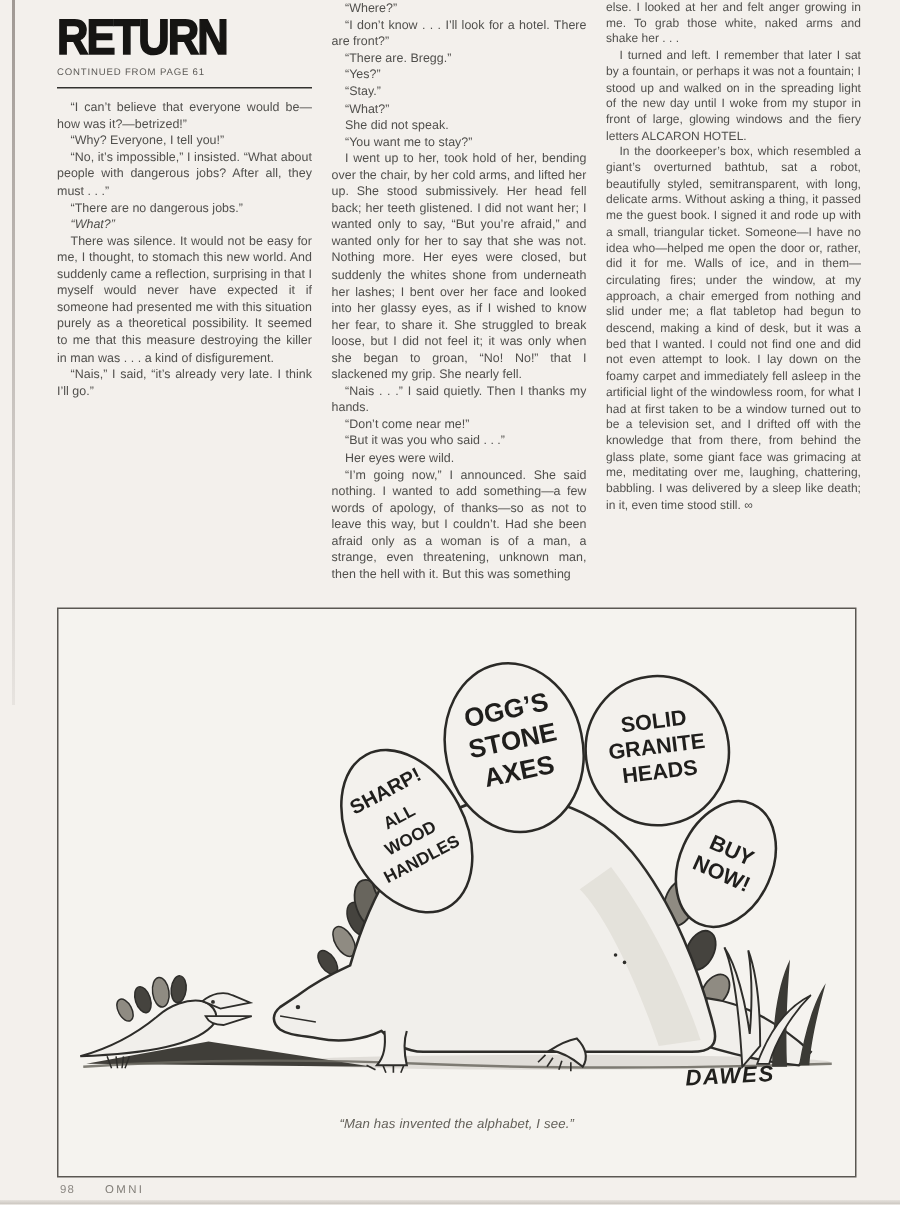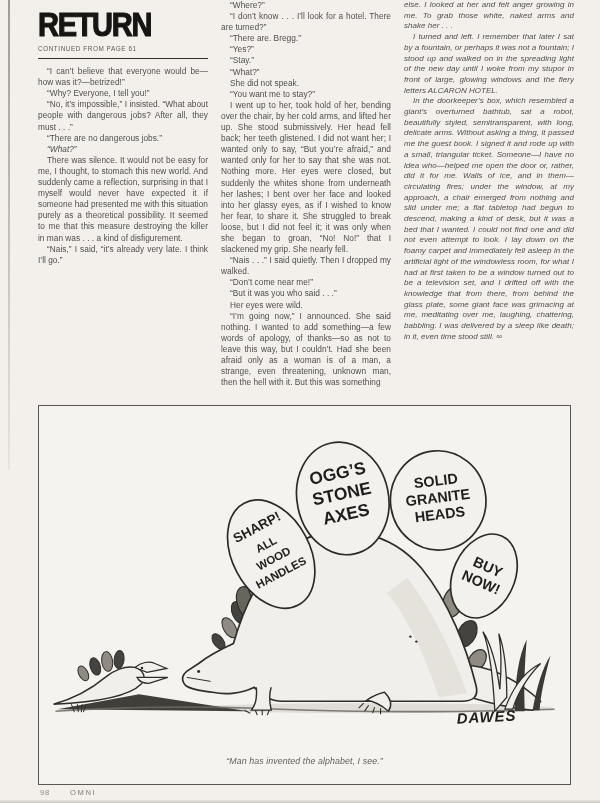--- a/index.html
+++ b/index.html
@@ -16,40 +16,40 @@
     background:linear-gradient(to bottom, rgba(92,82,76,.55), rgba(92,82,76,.08));
   }
   .page-bottom-edge{
     position:absolute;left:0;bottom:0;width:600px;height:3px;
     background:linear-gradient(to bottom,#e6e2dd,#c9c4be);
   }
   .content{position:absolute;left:38px;top:0;width:537px;}
   .cols{display:flex;gap:13px;align-items:flex-start;}
   .col{width:170px;height:394px;overflow:hidden;text-align:justify;
        font-size:8.3px;line-height:11.1px;color:#504f4c;letter-spacing:.02px;}
-  .col-3{font-size:8px;line-height:10.7px;font-style:italic;}
+  .col-3{font-size:8px;line-height:10.7px;}
   .col p{margin:0;text-indent:9px;}
   .col p.noindent{text-indent:0;}
   .col p.em{font-style:italic;}
   .masthead{margin:10px 0 0 0;}
   .masthead h1{
     margin:0;font-size:33px;line-height:30px;font-weight:bold;color:#161513;
     letter-spacing:-1.5px;transform:scaleX(.88);transform-origin:left;
     -webkit-text-stroke:1.1px #161513;
   }
   .masthead .continued{font-size:6.4px;letter-spacing:.55px;color:#5c5a56;margin:3px 0 4px;}
   .masthead .rule{border-top:1.7px solid #33322f;margin:0 0 7px 0;}
   .cartoon-frame{
     position:absolute;left:38px;top:405px;width:533px;height:380px;
     border:1.2px solid #5a5752;background:#f5f3ef;box-sizing:border-box;
   }
   .cartoon-frame svg{display:block;margin:1px auto 0;}
   .caption{
     text-align:center;font-style:italic;font-size:8.8px;color:#636059;
-    margin-top:16px;letter-spacing:.1px;
+    margin-top:4px;letter-spacing:.1px;
   }
   .footer{
     position:absolute;left:40px;top:788px;width:520px;
     font-size:7.6px;color:#8d8984;display:flex;gap:20px;letter-spacing:.8px;
   }
   .footer .mag{letter-spacing:1.6px;color:#807d77;}
 </style>
 </head>
 <body>
 
@@ -66,29 +66,29 @@
       <p>“I can’t believe that everyone would be—how was it?—betrized!”</p>
       <p>“Why? Everyone, I tell you!”</p>
       <p>“No, it’s impossible,” I insisted. “What about people with dangerous jobs? After all, they must . . .”</p>
       <p>“There are no dangerous jobs.”</p>
       <p class="em">“What?”</p>
       <p>There was silence. It would not be easy for me, I thought, to stomach this new world. And suddenly came a reflection, surprising in that I myself would never have expected it if someone had presented me with this situation purely as a theoretical possibility. It seemed to me that this measure destroying the killer in man was . . . a kind of disfigurement.</p>
       <p>“Nais,” I said, “it’s already very late. I think I’ll go.”</p>
     </div>
     <div class="col">
       <p>“Where?”</p>
-      <p>“I don’t know . . . I’ll look for a hotel. There are turned?”</p>
+      <p>“I don’t know . . . I’ll look for a hotel. There are front?”</p>
       <p>“There are. Bregg.”</p>
       <p>“Yes?”</p>
       <p>“Stay.”</p>
       <p>“What?”</p>
       <p>She did not speak.</p>
       <p>“You want me to stay?”</p>
       <p>I went up to her, took hold of her, bending over the chair, by her cold arms, and lifted her up. She stood submissively. Her head fell back; her teeth glistened. I did not want her; I wanted only to say, “But you’re afraid,” and wanted only for her to say that she was not. Nothing more. Her eyes were closed, but suddenly the whites shone from underneath her lashes; I bent over her face and looked into her glassy eyes, as if I wished to know her fear, to share it. She struggled to break loose, but I did not feel it; it was only when she began to groan, “No! No!” that I slackened my grip. She nearly fell.</p>
-      <p>“Nais . . .” I said quietly. Then I dropped my walked.</p>
+      <p>“Nais . . .” I said quietly. Then I thanks my hands.</p>
       <p>“Don’t come near me!”</p>
       <p>“But it was you who said . . .”</p>
       <p>Her eyes were wild.</p>
       <p>“I’m going now,” I announced. She said nothing. I wanted to add something—a few words of apology, of thanks—so as not to leave this way, but I couldn’t. Had she been afraid only as a woman is of a man, a strange, even threatening, unknown man, then the hell with it. But this was something</p>
     </div>
     <div class="col col-3">
       <p class="noindent">else. I looked at her and felt anger growing in me. To grab those white, naked arms and shake her . . .</p>
       <p>I turned and left. I remember that later I sat by a fountain, or perhaps it was not a fountain; I stood up and walked on in the spreading light of the new day until I woke from my stupor in front of large, glowing windows and the fiery letters ALCARON HOTEL.</p>
       <p>In the doorkeeper’s box, which resembled a giant’s overturned bathtub, sat a robot, beautifully styled, semitransparent, with long, delicate arms. Without asking a thing, it passed me the guest book. I signed it and rode up with a small, triangular ticket. Someone—I have no idea who—helped me open the door or, rather, did it for me. Walls of ice, and in them—circulating fires; under the window, at my approach, a chair emerged from nothing and slid under me; a flat tabletop had begun to descend, making a kind of desk, but it was a bed that I wanted. I could not find one and did not even attempt to look. I lay down on the foamy carpet and immediately fell asleep in the artificial light of the windowless room, for what I had at first taken to be a window turned out to be a television set, and I drifted off with the knowledge that from there, from behind the glass plate, some giant face was grimacing at me, meditating over me, laughing, chattering, babbling. I was delivered by a sleep like death; in it, even time stood still. ∞</p>
     </div>

